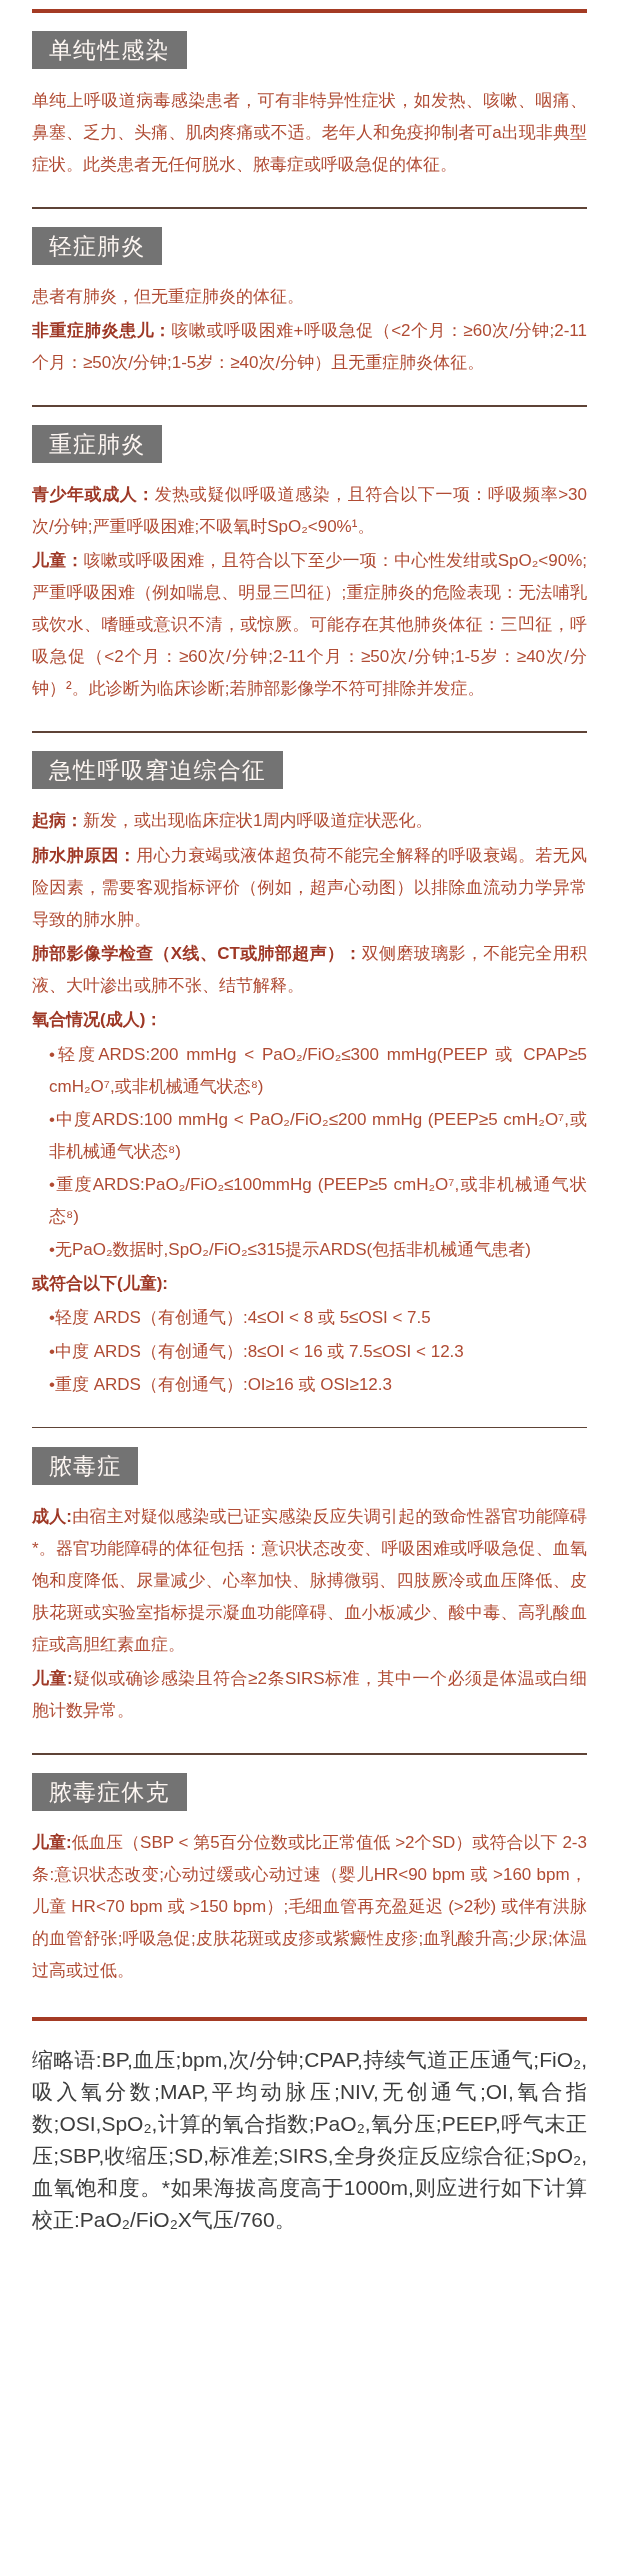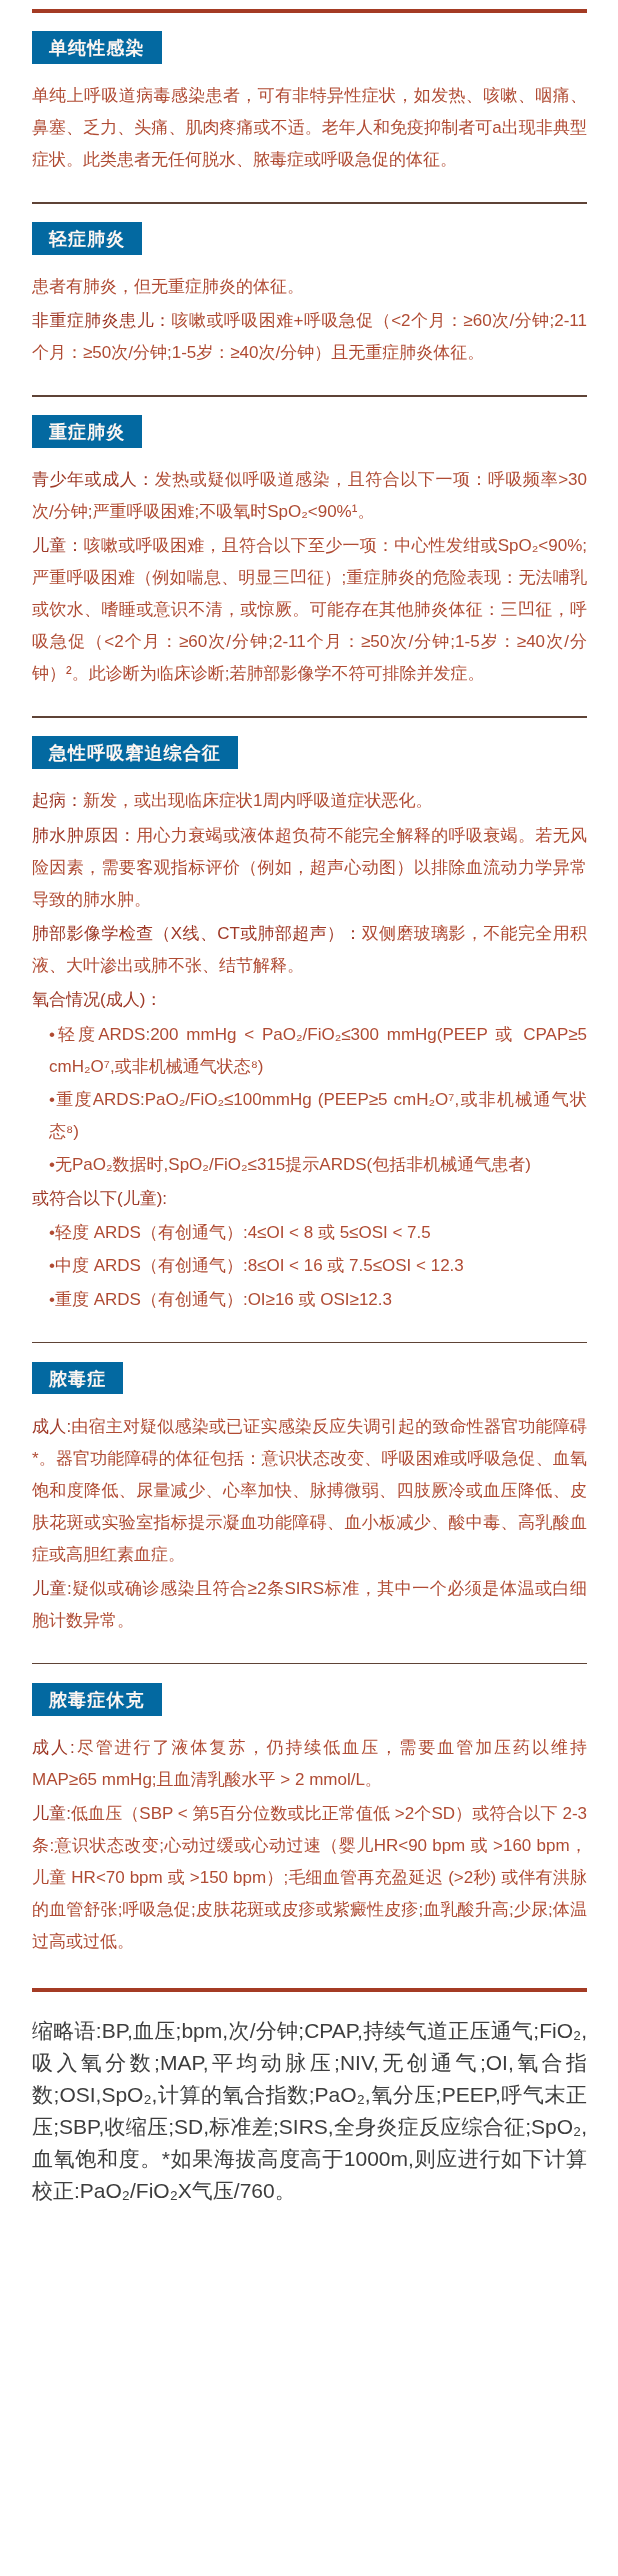--- a/index.html
+++ b/index.html
@@ -26,38 +26,38 @@
   }
   .rule-thin {
     height: 1.7px;
     background: #5e4336;
     border: none;
     margin: 26px 0 0 0;
   }
   .section { margin-top: 18.3px; }
   .badge {
     display: inline-block;
-    background: #0369a1;
+    background: #737373;
     color: #fdf6f2;
-    font-weight: bold;
-    font-size: 18px;
+    font-weight: normal;
+    font-size: 23px;
     line-height: 1;
     padding: 8px 17px 6.9px 17px;
     margin: 0 0 13.8px 0;
     letter-spacing: 1.1px;
   }
   .para {
     font-size: 17px;
     line-height: 32px;
     color: #b04b33;
     margin: 2.3px 0 2.3px 0;
     text-align: justify;
   }
   .para .lead {
-    font-weight: normal;
+    font-weight: bold;
     color: #9e3826;
   }
   .para.bullet {
     padding-left: 17px;
     margin: 1.1px 0 1.1px 0;
   }
   .footer { margin-top: 30px; }
   .footer .rule-thick { margin-bottom: 23px; }
   .abbr-para {
     font-size: 21px;
@@ -105,20 +105,21 @@
 
   <div class="section">
     <div class="badge">
       <span>急性呼吸窘迫综合征</span>
     </div>
     <p class="para"><span class="lead">起病：</span><span>新发，或出现临床症状1周内呼吸道症状恶化。</span></p>
     <p class="para"><span class="lead">肺水肿原因：</span><span>用心力衰竭或液体超负荷不能完全解释的呼吸衰竭。若无风险因素，需要客观指标评价（例如，超声心动图）以排除血流动力学异常导致的肺水肿。</span></p>
     <p class="para"><span class="lead">肺部影像学检查（X线、CT或肺部超声）：</span><span>双侧磨玻璃影，不能完全用积液、大叶渗出或肺不张、结节解释。</span></p>
     <p class="para"><span class="lead">氧合情况(成人)：</span><span></span></p>
     <p class="para bullet"><span class="lead"></span><span>•轻度ARDS:200 mmHg &lt; PaO₂/FiO₂≤300 mmHg(PEEP 或 CPAP≥5 cmH₂O⁷,或非机械通气状态⁸)</span></p>
+    <p class="para bullet"><span class="lead"></span><span>•中度ARDS:100 mmHg &lt; PaO₂/FiO₂≤200 mmHg (PEEP≥5 cmH₂O⁷,或非机械通气状态⁸)</span></p>
     <p class="para bullet"><span class="lead"></span><span>•重度ARDS:PaO₂/FiO₂≤100mmHg (PEEP≥5 cmH₂O⁷,或非机械通气状态⁸)</span></p>
     <p class="para bullet"><span class="lead"></span><span>•无PaO₂数据时,SpO₂/FiO₂≤315提示ARDS(包括非机械通气患者)</span></p>
     <p class="para"><span class="lead">或符合以下(儿童):</span><span></span></p>
     <p class="para bullet"><span class="lead"></span><span>•轻度 ARDS（有创通气）:4≤OI &lt; 8 或 5≤OSI &lt; 7.5</span></p>
     <p class="para bullet"><span class="lead"></span><span>•中度 ARDS（有创通气）:8≤OI &lt; 16 或 7.5≤OSI &lt; 12.3</span></p>
     <p class="para bullet"><span class="lead"></span><span>•重度 ARDS（有创通气）:OI≥16 或 OSI≥12.3</span></p>
   </div>
 
   <hr class="rule-thin">
 
@@ -129,21 +130,20 @@
     <p class="para"><span class="lead">成人:</span><span>由宿主对疑似感染或已证实感染反应失调引起的致命性器官功能障碍*。器官功能障碍的体征包括：意识状态改变、呼吸困难或呼吸急促、血氧饱和度降低、尿量减少、心率加快、脉搏微弱、四肢厥冷或血压降低、皮肤花斑或实验室指标提示凝血功能障碍、血小板减少、酸中毒、高乳酸血症或高胆红素血症。</span></p>
     <p class="para"><span class="lead">儿童:</span><span>疑似或确诊感染且符合≥2条SIRS标准，其中一个必须是体温或白细胞计数异常。</span></p>
   </div>
 
   <hr class="rule-thin">
 
   <div class="section">
     <div class="badge">
       <span>脓毒症休克</span>
     </div>
-    <p class="para"><span class="lead">成人:</span><span>尽管进行了液体复苏，仍持续低血压，需要血管加压药以维持MAP≥65 mmHg;且血清乳酸水平 &gt; 2 mmol/L。</span></p>
     <p class="para"><span class="lead">儿童:</span><span>低血压（SBP &lt; 第5百分位数或比正常值低 &gt;2个SD）或符合以下 2-3 条:意识状态改变;心动过缓或心动过速（婴儿HR&lt;90 bpm 或 &gt;160 bpm，儿童 HR&lt;70 bpm 或 &gt;150 bpm）;毛细血管再充盈延迟 (&gt;2秒) 或伴有洪脉的血管舒张;呼吸急促;皮肤花斑或皮疹或紫癜性皮疹;血乳酸升高;少尿;体温过高或过低。</span></p>
   </div>
 
   <div class="footer">
     <div class="rule-thick"></div>
     <p class="abbr-para">缩略语:BP,血压;bpm,次/分钟;CPAP,持续气道正压通气;FiO₂,吸入氧分数;MAP,平均动脉压;NIV,无创通气;OI,氧合指数;OSI,SpO₂,计算的氧合指数;PaO₂,氧分压;PEEP,呼气末正压;SBP,收缩压;SD,标准差;SIRS,全身炎症反应综合征;SpO₂,血氧饱和度。*如果海拔高度高于1000m,则应进行如下计算校正:PaO₂/FiO₂X气压/760。</p>
 
   </div>
 
 </div>

